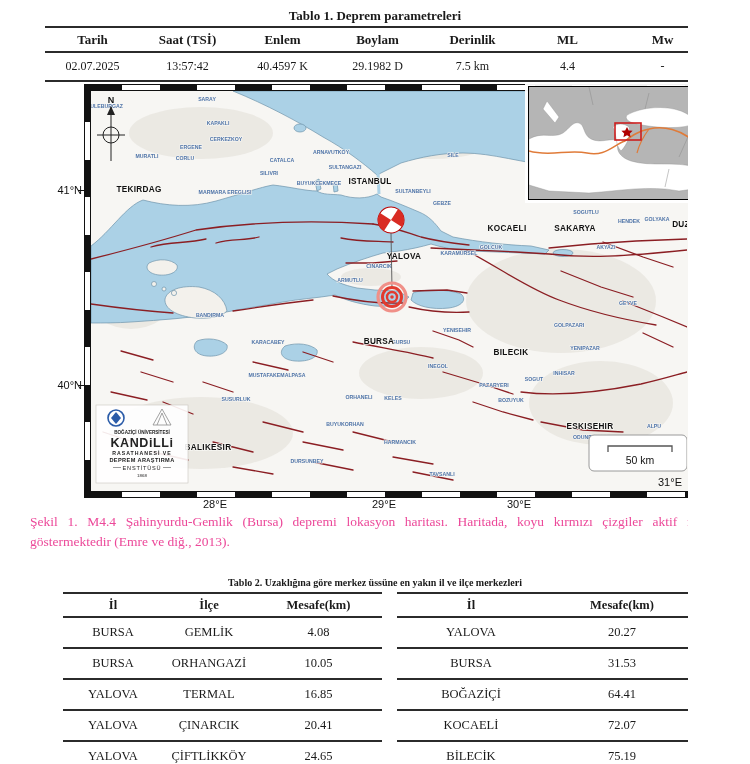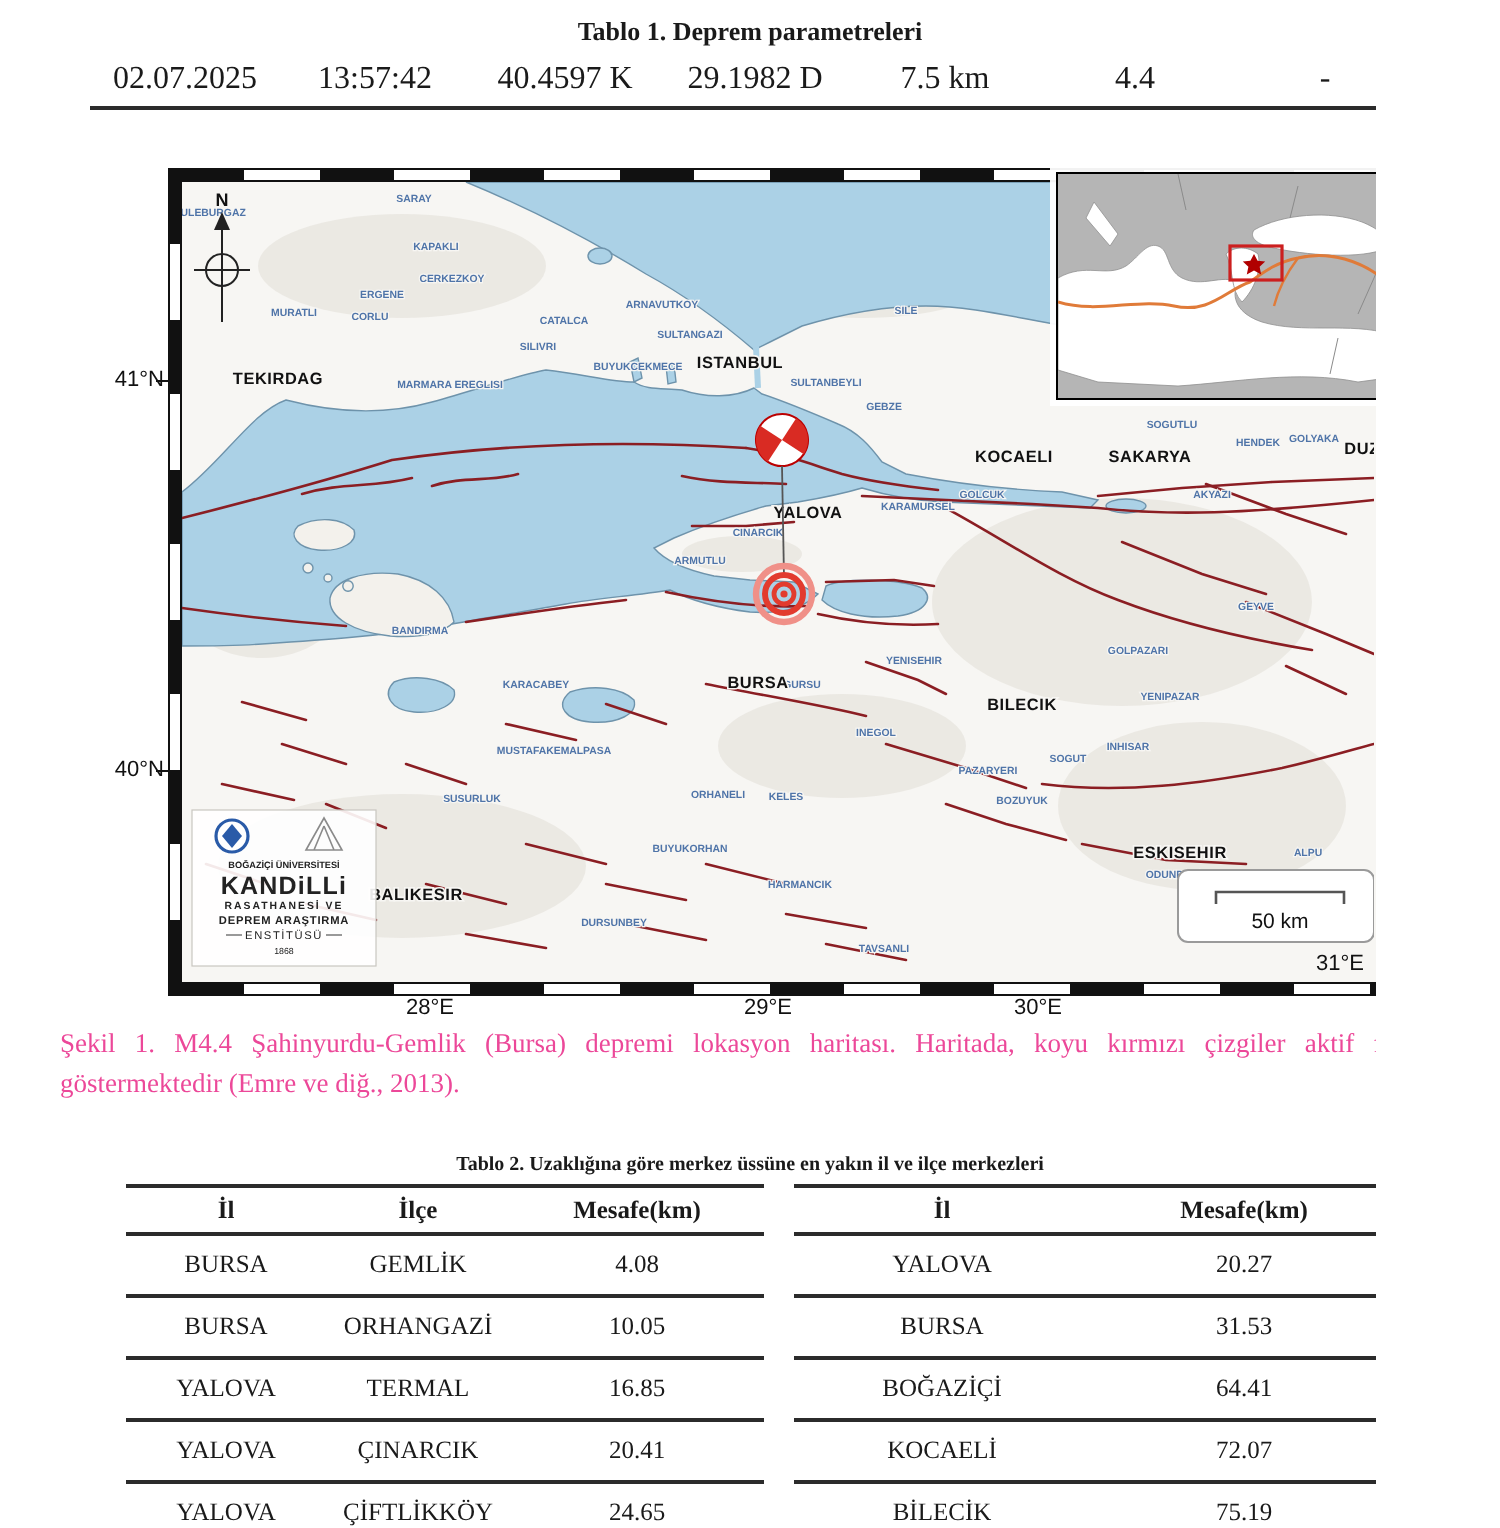--- a/index.html
+++ b/index.html
@@ -3,21 +3,21 @@
 <meta charset="utf-8">
 <style>
   html,body{margin:0;padding:0;background:#fff;}
   .page{position:relative;width:688px;height:764px;background:#fff;overflow:hidden;
         font-family:"Liberation Serif",serif;color:#1a1a1a;}
   
   .tbl-title{position:absolute;width:750px;text-align:center;font-weight:bold;font-size:13px;}
   table{border-collapse:collapse;table-layout:fixed;}
   .t1{position:absolute;left:45px;top:26px;width:665px;font-size:13px;}
   .t1 th{font-weight:bold;height:21px;border-top:2px solid #2b2b2b;border-bottom:2px solid #2b2b2b;text-align:center;}
-  .t1 td{height:25px;border-bottom:2px solid #2b2b2b;text-align:center;font-size:16px;}
+  .t1 td{height:25px;border-bottom:2px solid #2b2b2b;text-align:center;font-size:12px;}
   .t2{position:absolute;top:592px;font-size:12.5px;}
   .t2 th{font-weight:bold;height:20px;border-top:2px solid #2b2b2b;border-bottom:2px solid #2b2b2b;text-align:center;}
   .t2 td{height:27px;border-bottom:2px solid #2b2b2b;text-align:center;}
   
   .map-frame{position:absolute;left:84px;top:84px;width:610px;height:412px;border:1px solid #111;background:#f7f6f3;}
   .band{position:absolute;background:repeating-linear-gradient(90deg,#111 0 37px,#fff 37px 75px);}
   .band.h{left:0;right:0;height:5px;}
   .band.v{top:0;bottom:0;width:5px;background:repeating-linear-gradient(180deg,#111 0 37px,#fff 37px 75px);}
   .band.t{top:0}.band.b{bottom:0}.band.l{left:0}.band.r{right:0}
   .frame-inner{position:absolute;left:5px;top:5px;right:5px;bottom:5px;border:1px solid #111;}
@@ -45,20 +45,29 @@
   .logo-txt{font-family:"Liberation Sans",sans-serif;text-anchor:middle;fill:#222;}
 </style>
 </head>
 <body>
 
 <div class="page">
 
   <div class="tbl-title" style="top:8px">Tablo 1. Deprem parametreleri</div>
   <table class="t1">
     <tbody>
+        <tr>
+      <th>Tarih</th>
+      <th>Saat (TSİ)</th>
+      <th>Enlem</th>
+      <th>Boylam</th>
+      <th>Derinlik</th>
+      <th>ML</th>
+      <th>Mw</th>
+    </tr>
     <tr>
       <td>02.07.2025</td>
       <td>13:57:42</td>
       <td>40.4597 K</td>
       <td>29.1982 D</td>
       <td>7.5 km</td>
       <td>4.4</td>
       <td>-</td>
     </tr>
   </tbody>

